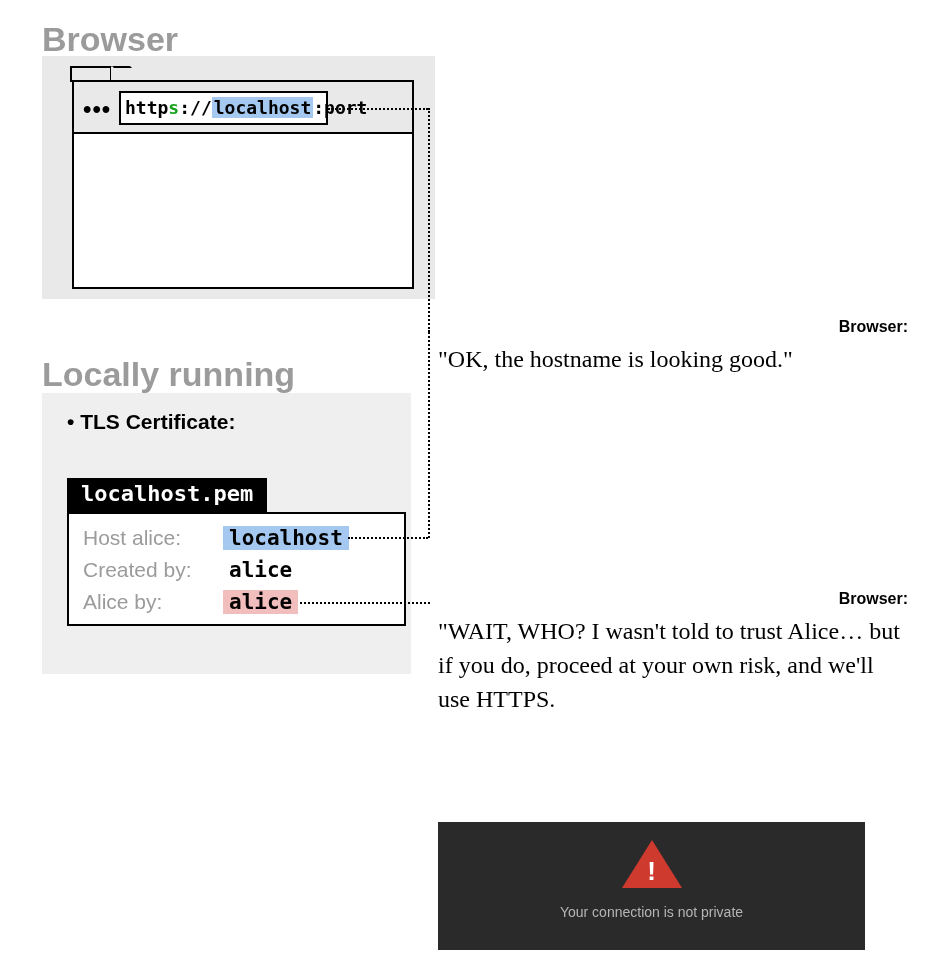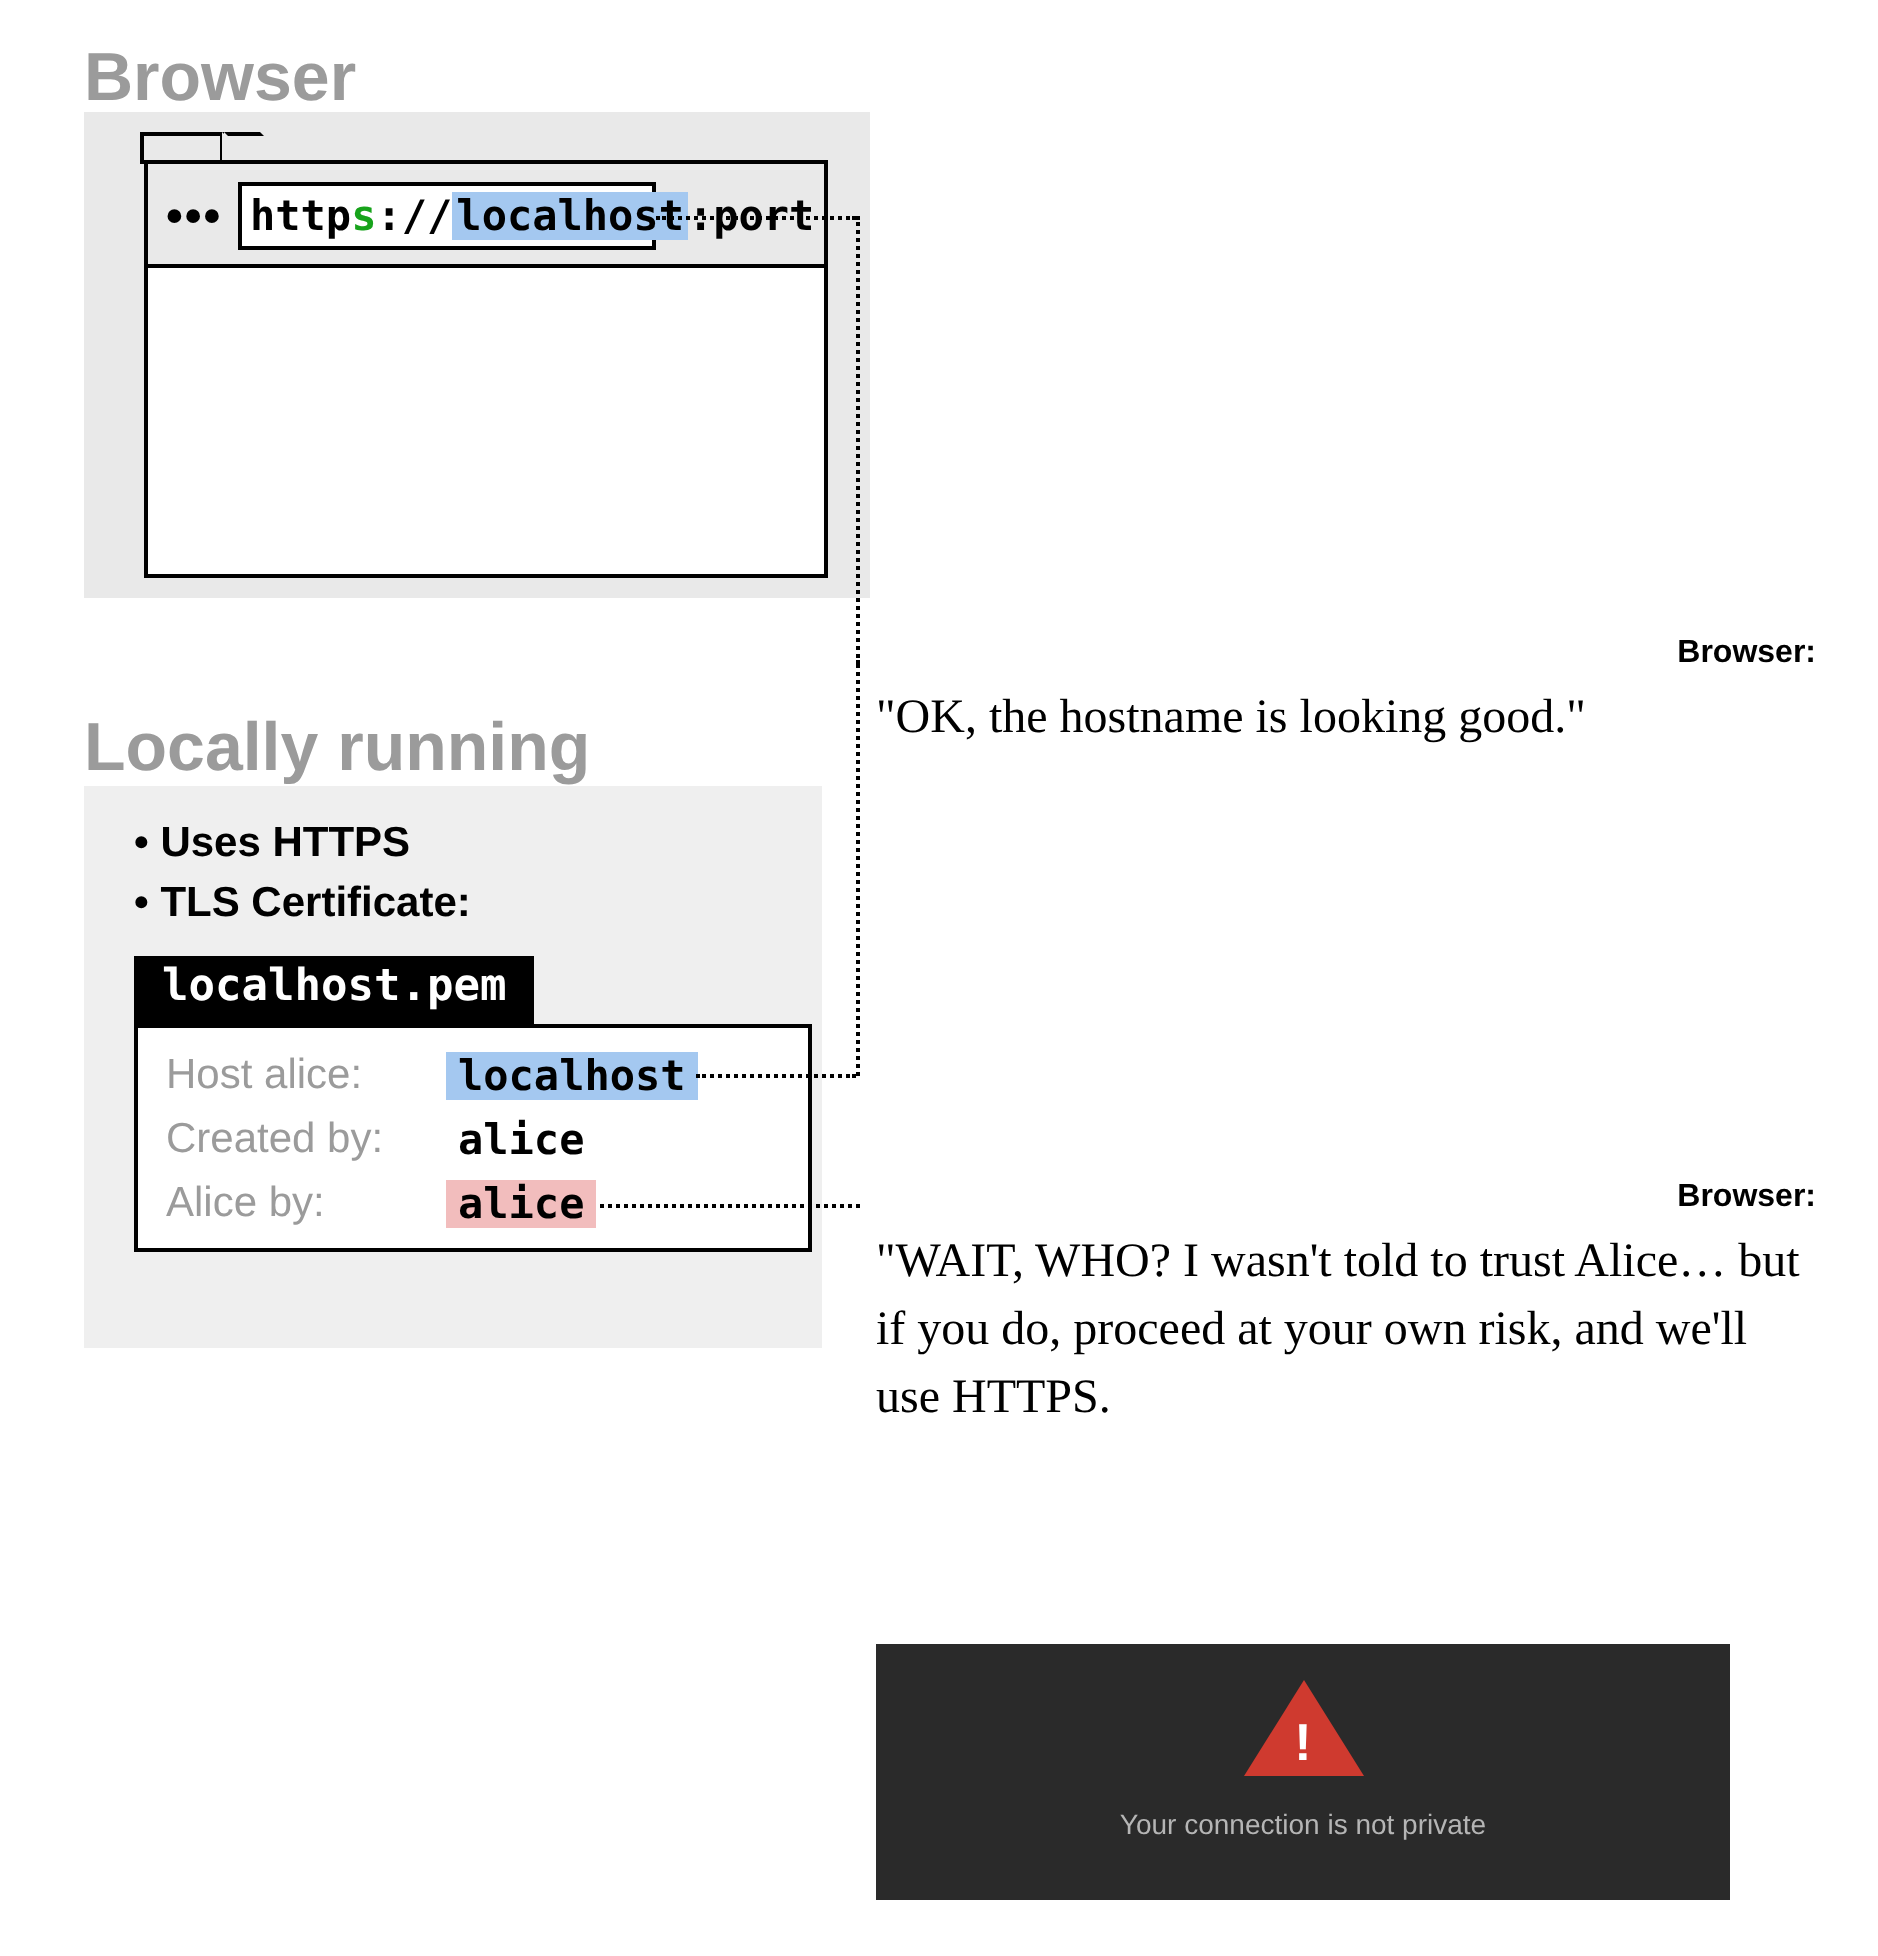--- a/index.html
+++ b/index.html
@@ -77,21 +77,21 @@
     letter-spacing: 1px;
   }
   .url-box {
     position: absolute;
     left: 119px; top: 91px;
     width: 209px; height: 34px;
     background: #ffffff;
     border: 2px solid #000;
     font-family: ui-monospace, Menlo, Consolas, monospace;
     font-weight: 700;
-    font-size: 21px;
+    font-size: 18px;
     line-height: 30px;
     padding-left: 4px;
     white-space: nowrap;
   }
   .url-s { color: #17a31b; }
   .url-host {
     background: #a4c8f0;
     padding: 0 2px;
   }
   
@@ -215,21 +215,20 @@
   <div class="browser-window"></div>
   <div class="toolbar"></div>
   <div class="dots">•••</div>
   <div class="url-box">
     <span>http</span><span class="url-s">s</span><span>://</span><span class="url-host">localhost</span><span>:port</span>
   </div>
 
   <div id="title-server" class="section-title">Locally running server</div>
   <div class="server-panel"></div>
   <div class="server-bullets">
-    <div>Uses HTTPS</div>
     <div>TLS Certificate:</div>
   </div>
   <div class="cert-file">localhost.pem</div>
   <div class="cert-box">
     <div class="cert-row">
       <span class="cert-label">Host alice:</span>
       <span class="cert-val hl-blue">localhost</span>
     </div>
     <div class="cert-row">
       <span class="cert-label">Created by:</span>

